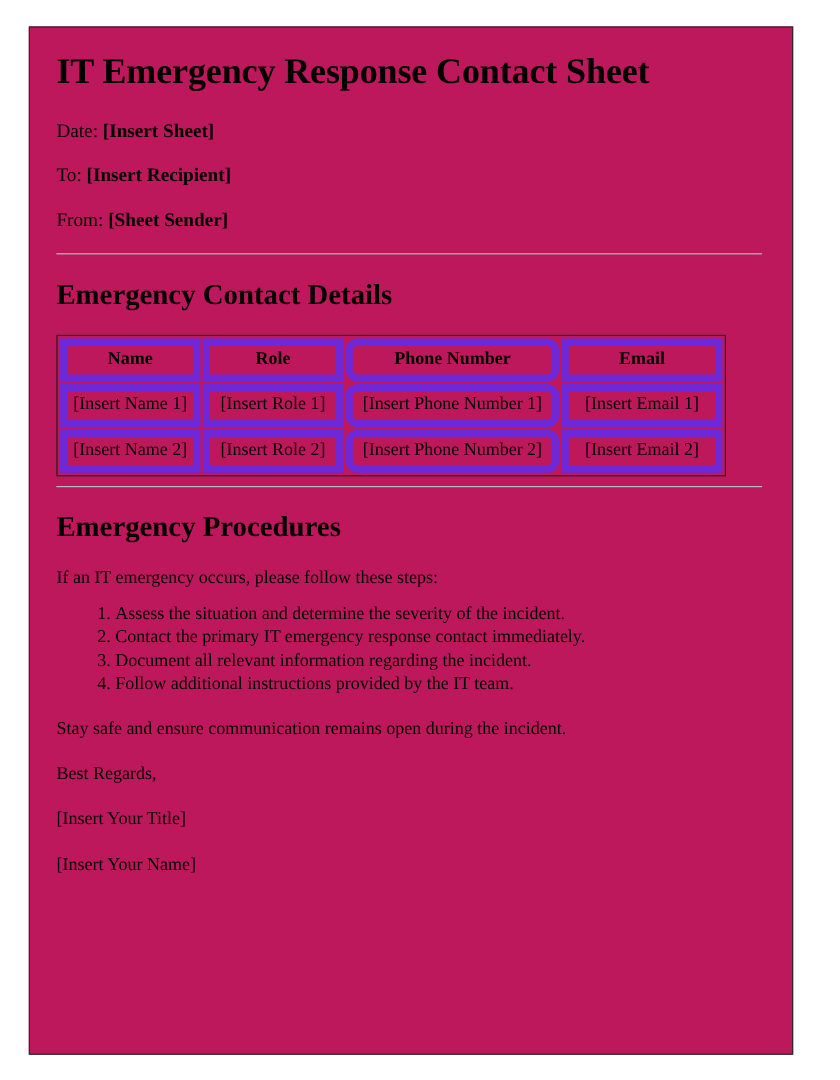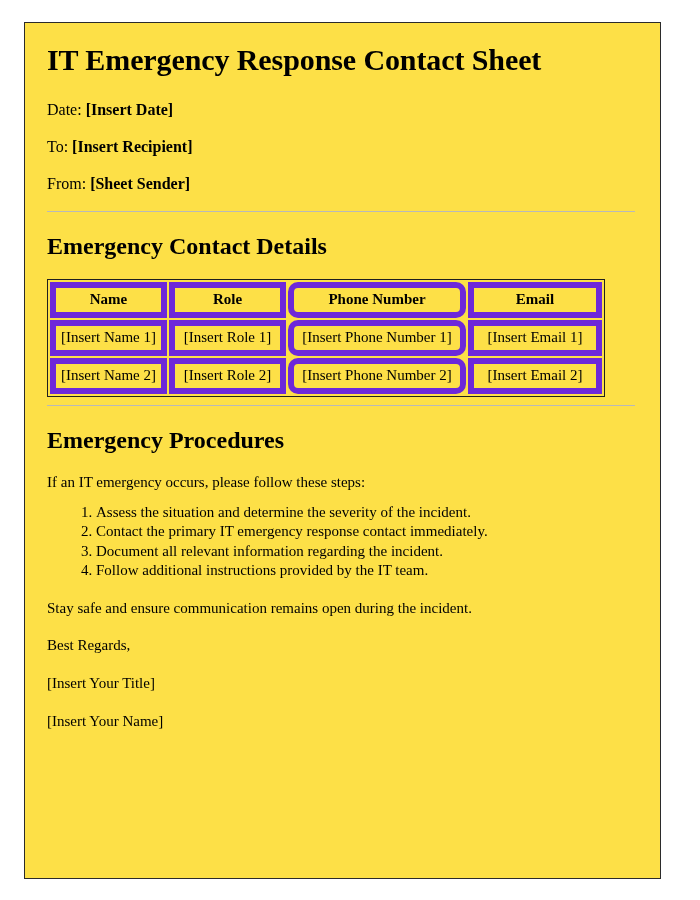--- a/index.html
+++ b/index.html
@@ -17,21 +17,21 @@
 
   
   .page-frame {
     position: absolute;
     left: 24px;
     top: 22px;
     width: 637px;
     height: 857px;
     border: 1px solid #2b2b2b;
     box-sizing: border-box;
-    background: #fde047;
+    background: #be185d;
   }
   .page-inner {
     position: absolute;
     left: 22px;
     top: 20px;
     right: 26px;
   }
 
   
   .doc-title {
@@ -121,21 +121,21 @@
 </head>
 <body>
 
 <div class="page-frame">
   <div class="page-inner">
 
     <h1 class="doc-title">IT Emergency Response Contact Sheet</h1>
 
     <p class="meta-line">
       <span class="meta-label">Date:</span>
-      <span class="meta-value">[Insert Date]</span>
+      <span class="meta-value">[Insert Sheet]</span>
     </p>
     <p class="meta-line">
       <span class="meta-label">To:</span>
       <span class="meta-value">[Insert Recipient]</span>
     </p>
     <p class="meta-line">
       <span class="meta-label">From:</span>
       <span class="meta-value">[Sheet Sender]</span>
     </p>
 

